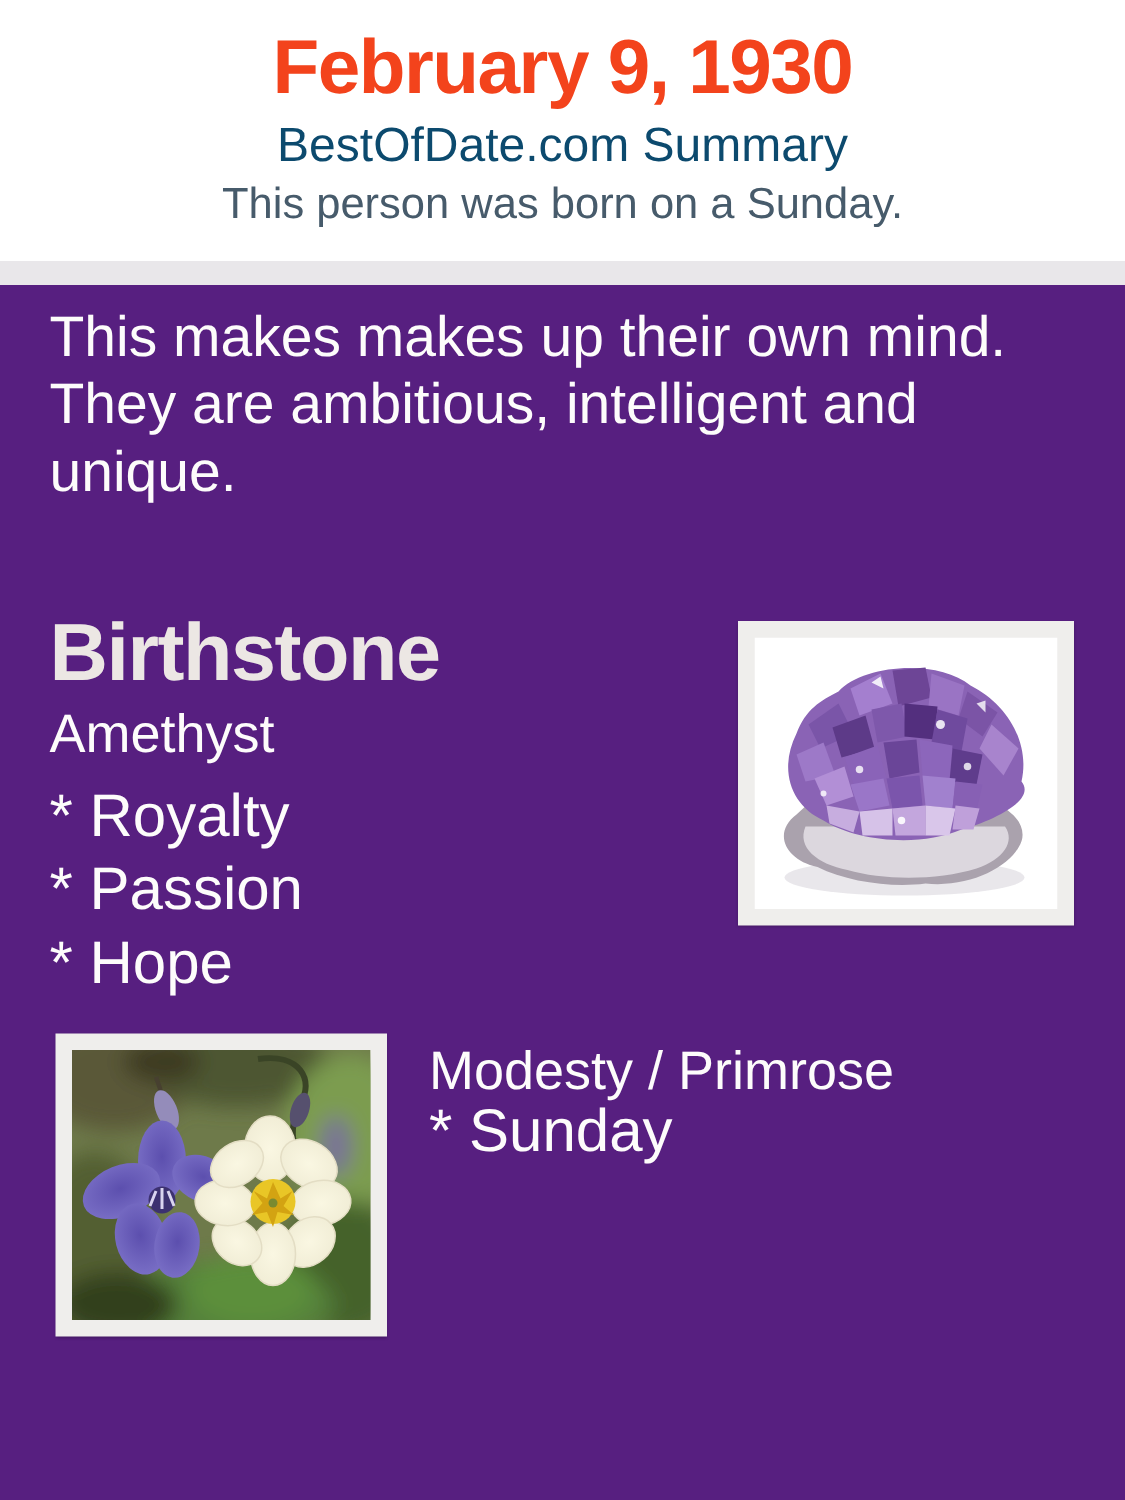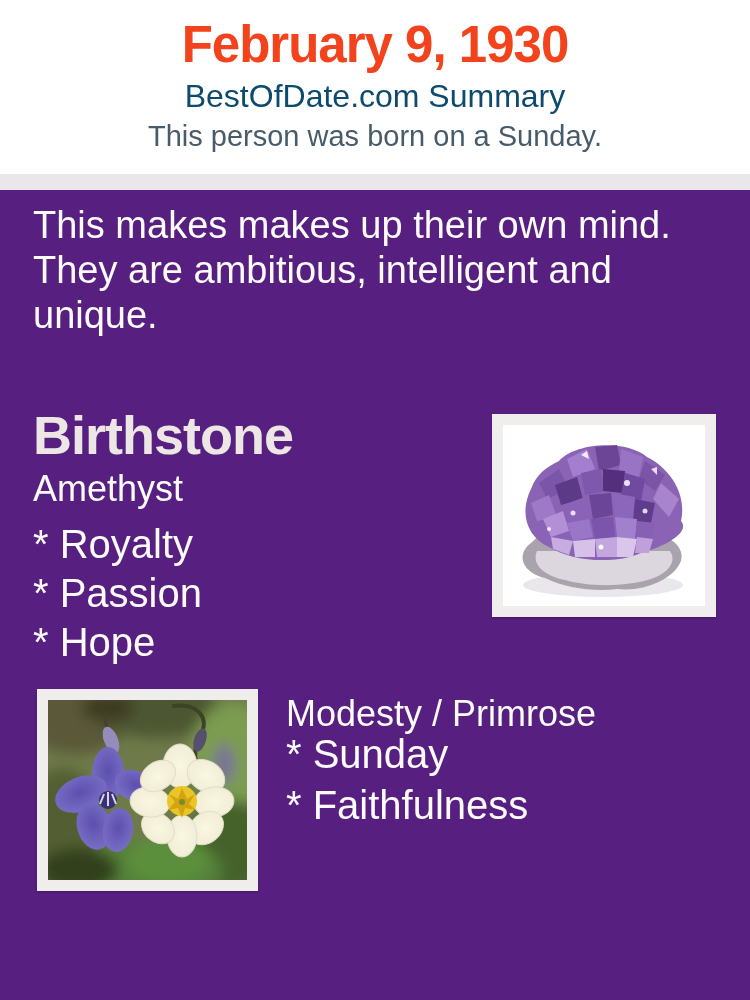--- a/index.html
+++ b/index.html
@@ -162,18 +162,17 @@
           </g>
           <circle cx="134" cy="101" r="15" fill="#e9c626"></circle>
           <path d="M134,88 L139,99 L147,94 L141,104 L148,110 L137,108 L134,118 L130,108 L120,110 L127,102 L121,94 L130,99 Z" fill="#d3a312"></path>
           <circle cx="134" cy="102" r="3" fill="#7a8a30"></circle>
         </svg>
       </div>
 
       <div class="birthflower-text">
         <div class="section-sub">Modesty / Primrose</div>
         <div class="trait">* Sunday</div>
-        <div class="trait">* Faithfulness</div>
       </div>
     </div>
 
   </div>
 </div>
 
 </body></html>

